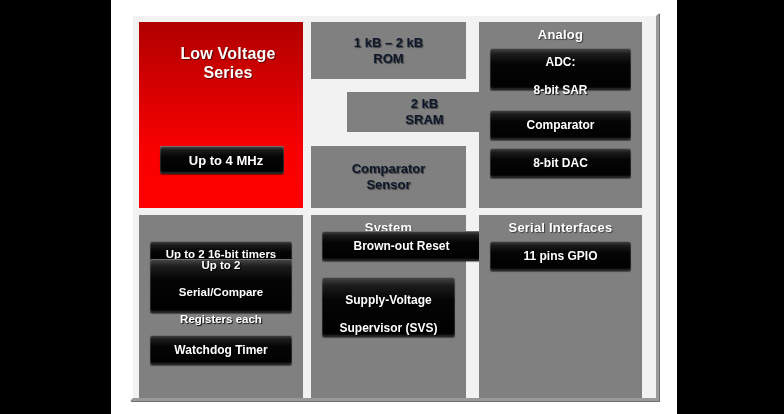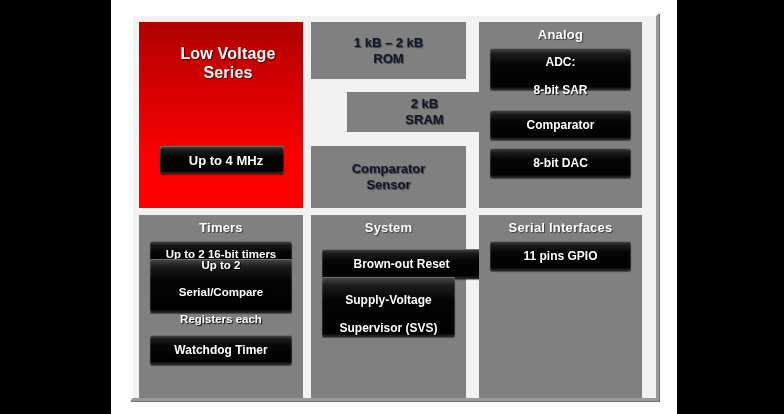--- a/index.html
+++ b/index.html
@@ -181,21 +181,20 @@
         <div class="chip" style="left:11px; top:88px; width:141px; height:30px;">
           <span class="chip-label">Comparator</span>
         </div>
 
         <div class="chip" style="left:11px; top:126px; width:141px; height:30px;">
           <span class="chip-label">8-bit DAC</span>
         </div>
       </div>
 
       <div class="panel" style="left:0px; top:193px; width:164px; height:183px;">
-        <div class="panel-title">Timers</div>
 
         <div class="chip" style="left:11px; top:26px; width:142px; height:28px;">
           <span class="chip-label sm">Up to 2 16-bit timers</span>
         </div>
 
         <div class="chip" style="left:11px; top:44px; width:142px; height:54px;">
           <span class="chip-label sm">
             <span>Up to 2</span><br>
             <span>Serial/Compare</span><br>
             <span>Registers each</span>
@@ -203,21 +202,21 @@
         </div>
 
         <div class="chip" style="left:11px; top:120px; width:142px; height:30px;">
           <span class="chip-label">Watchdog Timer</span>
         </div>
       </div>
 
       <div class="panel" style="left:172px; top:193px; width:155px; height:183px;">
         <div class="panel-title">System</div>
 
-        <div class="chip" style="left:11px; top:34px; width:159px; height:30px;">
+        <div class="chip" style="left:11px; top:16px; width:159px; height:30px;">
           <span class="chip-label">Brown-out Reset</span>
         </div>
 
         <div class="chip" style="left:11px; top:62px; width:133px; height:60px;">
           <span class="chip-label">
             <span>Supply-Voltage</span><br>
             <span>Supervisor (SVS)</span>
           </span>
         </div>
       </div>

